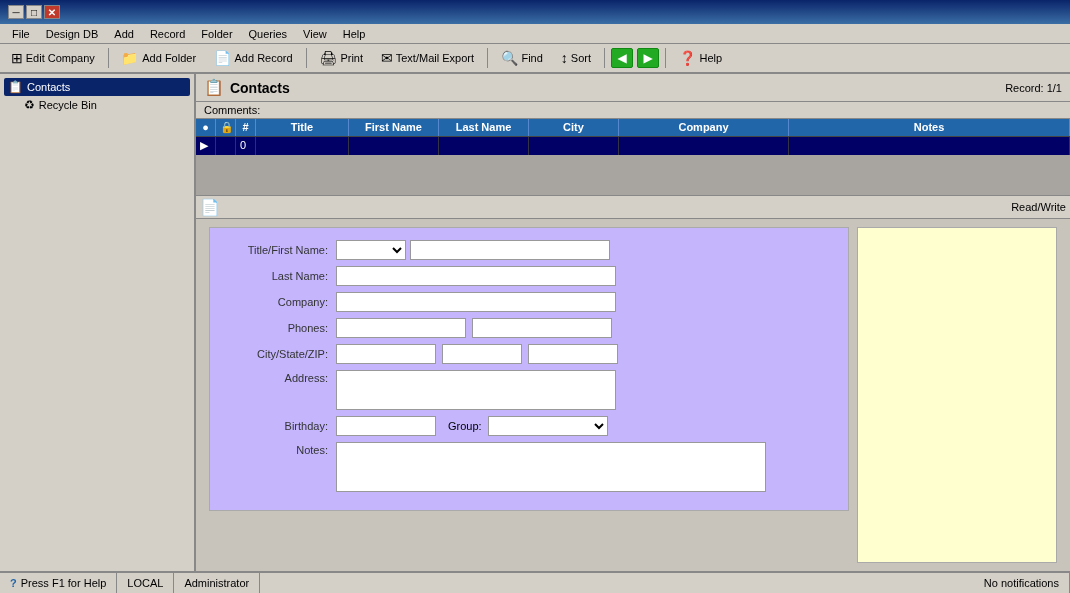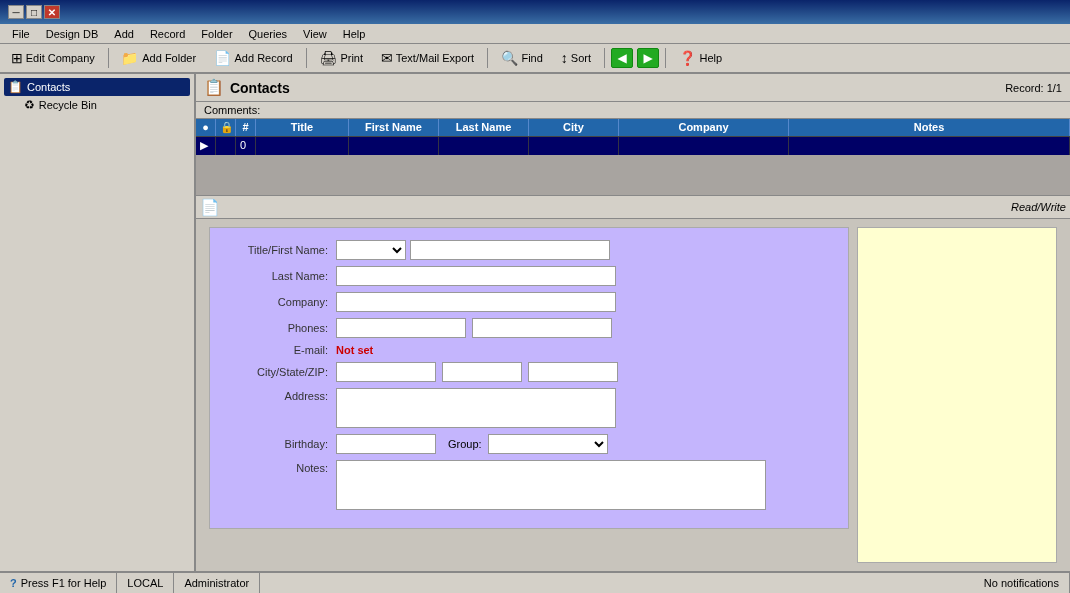--- a/index.html
+++ b/index.html
@@ -400,21 +400,21 @@
         <div class="grid-cell gh-city"></div>
         <div class="grid-cell gh-company"></div>
         <div class="grid-cell gh-notes"></div>
       </div>
     </div>
 
     <div id="grid-empty"></div>
 
     <div id="content-toolbar2">
       <span class="doc-icon">📄</span>
-      <span style="margin-left:auto;font-size:11px;font-style:italic;">Read/Write</span>
+      <span style="margin-left:auto;font-size:11px;">Read/Write</span>
     </div>
 
     <div id="form-area">
       <div id="form-panel">
 
         <div class="form-row">
           <span class="form-label">Title/First Name:</span>
           <select class="form-select">
             <option></option>
             <option>Mr.</option>
@@ -437,24 +437,20 @@
         </div>
 
         <div class="form-row">
           <span class="form-label">Phones:</span>
           <div class="form-phones">
             <input class="form-input" style="width: 130px;" type="text">
             <input class="form-input" style="width: 140px;" type="text">
           </div>
         </div>
 
-        <div class="form-row">
-          <span class="form-label">E-mail:</span>
-          <span class="email-notset">Not set</span>
-        </div>
 
         <div class="form-row">
           <span class="form-label">City/State/ZIP:</span>
           <div class="city-row">
             <input class="form-input" style="width: 100px;" type="text">
             <input class="form-input" style="width: 80px;" type="text">
             <input class="form-input" style="width: 90px;" type="text">
           </div>
         </div>
 

